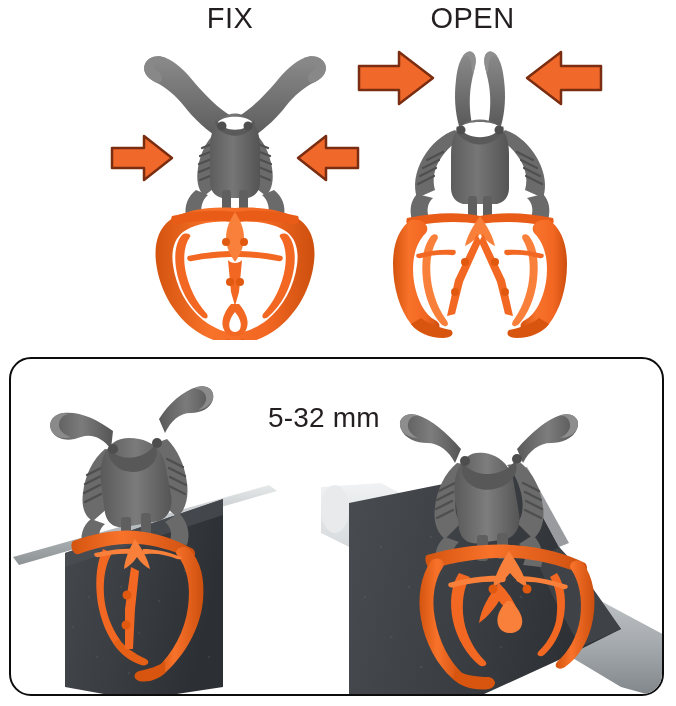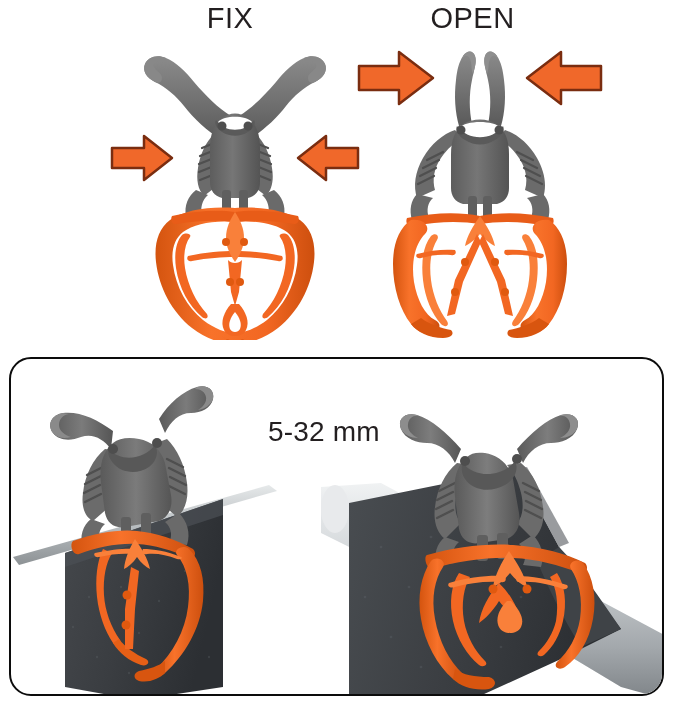--- a/index.html
+++ b/index.html
@@ -70,21 +70,21 @@
     letter-spacing: 0.3px;
     color: #231f20;
     line-height: 1.05;
     white-space: nowrap;
   }
   #grip-range-value {
     font-size: 28px;
     letter-spacing: 0.2px;
     color: #231f20;
     line-height: 1.15;
-    margin-top: 20px;
+    margin-top: 6px;
     white-space: nowrap;
   }
 </style>
 </head>
 <body>
 
 <div id="top-section">
 
   <div class="state-title" id="title-open">OPEN</div>
 

